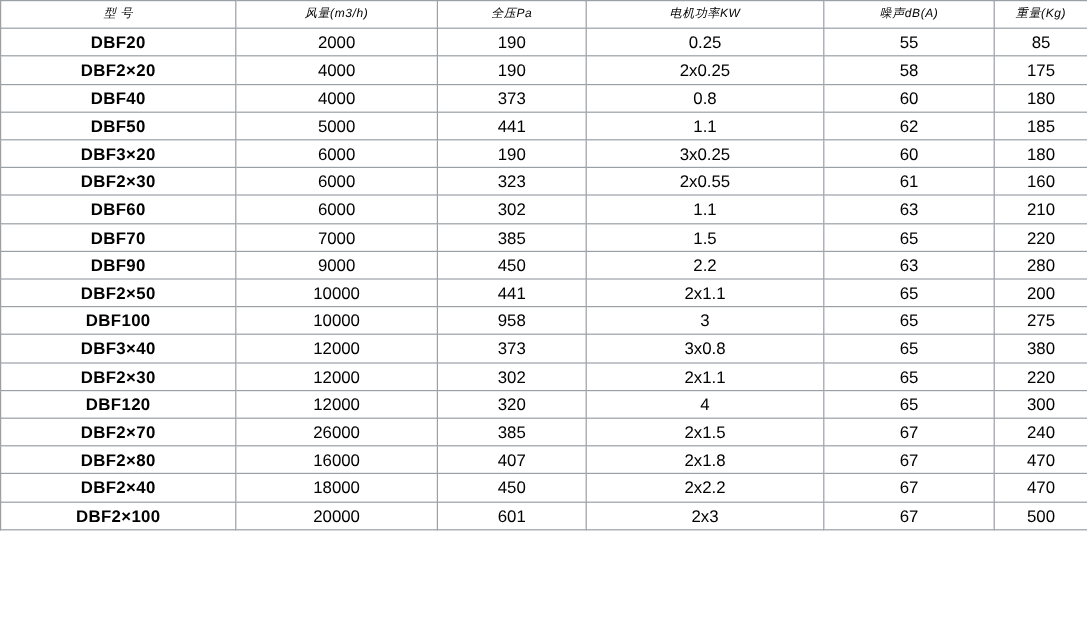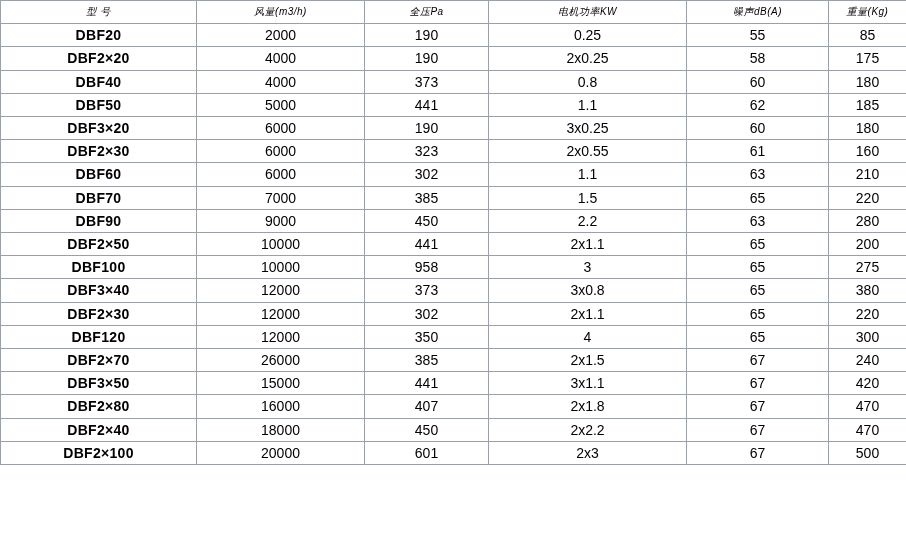--- a/index.html
+++ b/index.html
@@ -176,42 +176,34 @@
         <td class="model">DBF2×30</td>
         <td>12000</td>
         <td>302</td>
         <td>2x1.1</td>
         <td>65</td>
         <td>220</td>
       </tr>
       <tr>
         <td class="model">DBF120</td>
         <td>12000</td>
-        <td>350</td>
+        <td>320</td>
         <td>4</td>
         <td>65</td>
         <td>300</td>
       </tr>
       <tr>
         <td class="model">DBF2×70</td>
         <td>26000</td>
         <td>385</td>
         <td>2x1.5</td>
         <td>67</td>
         <td>240</td>
       </tr>
       <tr>
-        <td class="model">DBF3×50</td>
-        <td>15000</td>
-        <td>441</td>
-        <td>3x1.1</td>
-        <td>67</td>
-        <td>420</td>
-      </tr>
-      <tr>
         <td class="model">DBF2×80</td>
         <td>16000</td>
         <td>407</td>
         <td>2x1.8</td>
         <td>67</td>
         <td>470</td>
       </tr>
       <tr>
         <td class="model">DBF2×40</td>
         <td>18000</td>

